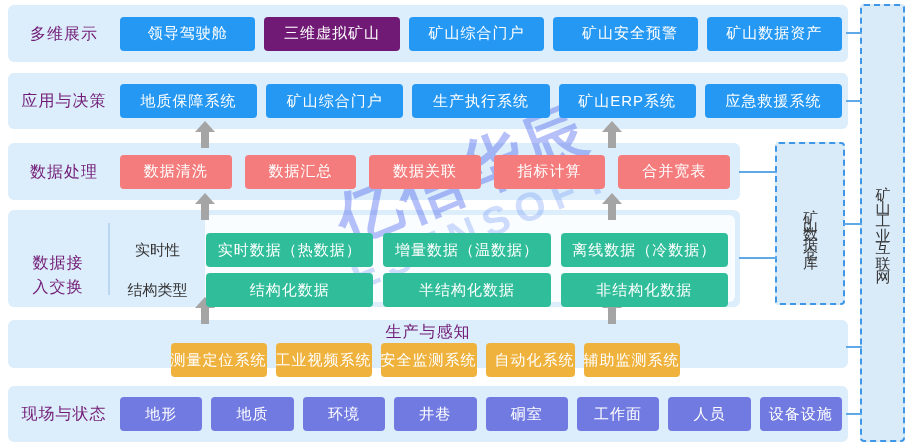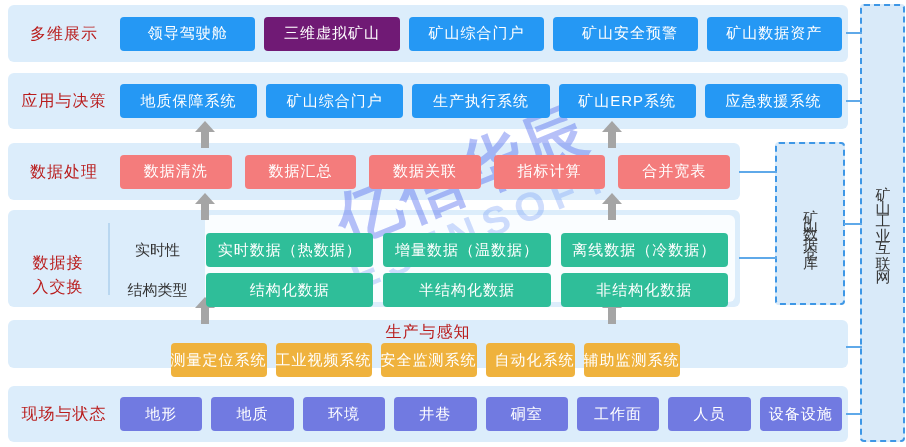--- a/index.html
+++ b/index.html
@@ -2,21 +2,21 @@
 <html><head>
 <meta charset="utf-8">
 <style>
   html,body{margin:0;padding:0;}
   body{
     width:906px;height:447px;position:relative;background:#ffffff;
     font-family:"Liberation Sans",sans-serif;overflow:hidden;
   }
   
   .row{position:absolute;left:8px;background:#DCEDFB;border-radius:6px;display:flex;align-items:center;}
-  .row-label{width:112px;text-align:center;font-size:16px;color:#b91c1c;font-weight:500;letter-spacing:1px;line-height:1.45;flex:none;}
+  .row-label{width:112px;text-align:center;font-size:16px;color:#701a75;font-weight:500;letter-spacing:1px;line-height:1.45;flex:none;}
   .btn-area{flex:1;display:flex;gap:9px;margin-right:6px;align-items:center;}
   .btn{flex:1;height:34px;border-radius:4px;color:#fff;font-size:15px;display:flex;align-items:center;justify-content:center;position:relative;z-index:3;letter-spacing:1px;white-space:nowrap;}
   #row-display   {top:5px;  height:57px;width:840px;}
   #row-apps      {top:73px; height:56px;width:840px;}
   #row-process   {top:143px;height:57px;width:732px;}
   #row-access    {top:210px;height:97px;width:732px;}
   #row-produce   {top:320px;height:48px;width:840px;flex-direction:column;}
   #row-site      {top:386px;height:56px;width:840px;}
   #row-process .btn-area{gap:13px;margin-right:10px;}
   #row-site .btn-area{gap:9px;margin-right:6px;}

